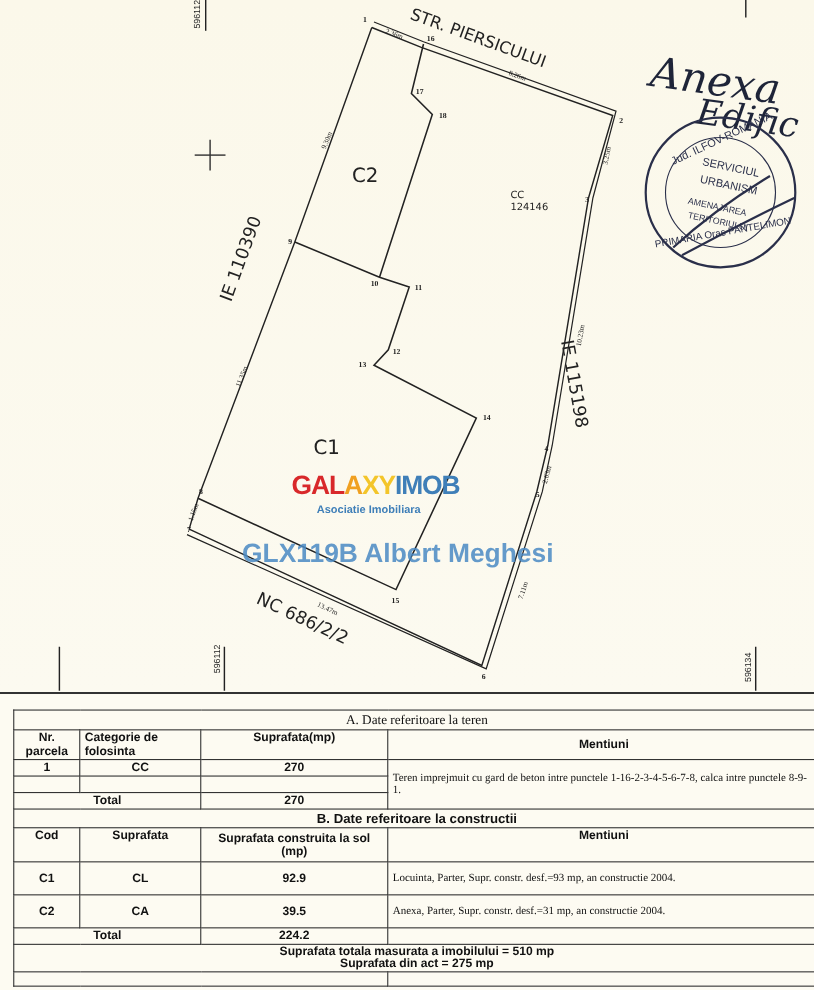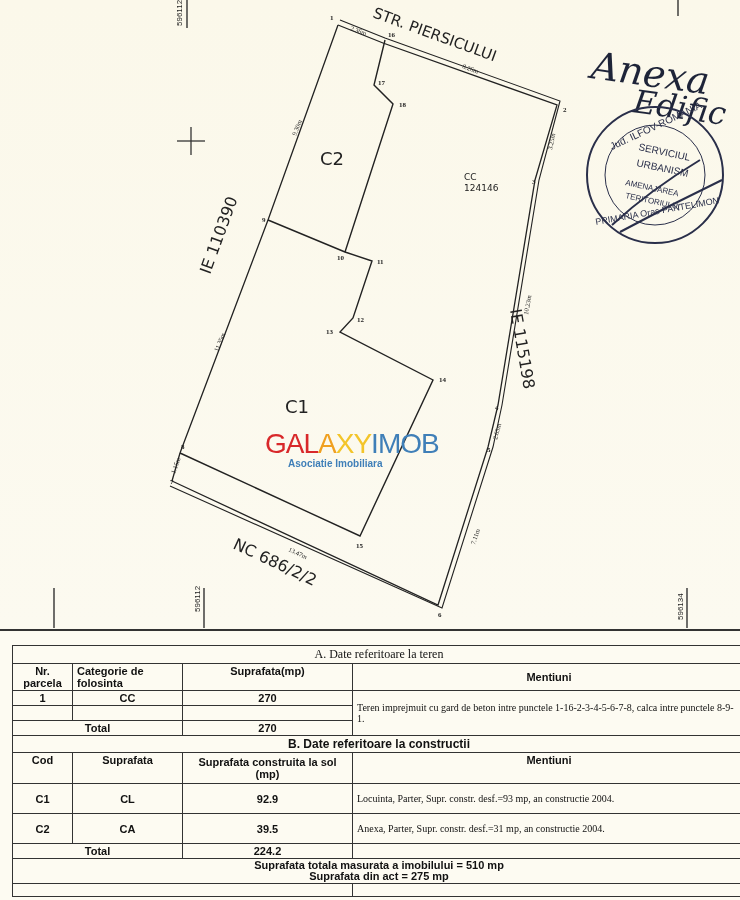--- a/index.html
+++ b/index.html
@@ -6,21 +6,21 @@
   body{width:740px;height:900px;overflow:hidden;background:#fdfbf2;font-family:"Liberation Sans",sans-serif;position:relative;}
   #plan{position:absolute;left:0;top:0;width:740px;height:632px;background:linear-gradient(180deg,#fbf8ea 0%,#fcfaf0 100%);}
   #plan svg{position:absolute;left:0;top:0;}
   .tbl-wrap{position:absolute;left:12px;top:645px;width:740px;}
   table.cad{border-collapse:collapse;width:734px;font-size:11px;color:#111;}
   table.cad td{border:1.5px solid #333;padding:1px 4px;vertical-align:middle;}
   .b{font-weight:bold;margin-left:43px;}
   .c{text-align:center;}
   .serif{font-family:"Liberation Serif",serif;}
   .sec{font-size:12px;}
-  .wm1{position:absolute;left:265px;top:428px;font-weight:normal;font-size:28px;letter-spacing:-1px;font-family:"Liberation Sans",sans-serif;}
+  .wm1{position:absolute;left:265px;top:428px;font-weight:bold;font-size:24px;letter-spacing:-1px;font-family:"Liberation Sans",sans-serif;}
   .wm2{position:absolute;left:288px;top:458px;font-weight:bold;font-size:10px;color:#3f7fb8;}
   .wm3{position:absolute;left:220px;top:490px;font-weight:bold;font-size:24px;color:#4a8ac4;opacity:.85;}
 </style>
 </head>
 <body>
 
 <div id="plan">
   <svg width="740" height="632" viewBox="0 0 740 632">
 
     <line x1="187" y1="0" x2="187" y2="28" stroke="#222" stroke-width="1.3"></line>
@@ -110,20 +110,21 @@
       <text x="636" y="166" font-size="10" fill="#2a2f4a" stroke="none" transform="rotate(12 636 166)" font-family="Liberation Sans, sans-serif">URBANISM</text>
       <text x="625" y="185" font-size="8" fill="#2a2f4a" stroke="none" transform="rotate(12 625 185)" font-family="Liberation Sans, sans-serif">AMENAJAREA</text>
       <text x="625" y="198" font-size="8" fill="#2a2f4a" stroke="none" transform="rotate(12 625 198)" font-family="Liberation Sans, sans-serif">TERITORIULUI</text>
       <text x="596" y="225" font-size="9" fill="#2a2f4a" stroke="none" transform="rotate(-10 596 225)" font-family="Liberation Sans, sans-serif">PRIMARIA Oras PANTELIMON</text>
       <path d="M612 225 Q650 190 700 160 M620 232 Q670 205 722 180" stroke-width="2"></path>
     </g>
   </svg>
 
   <div class="wm1" id="wm-brand"><span style="color: rgb(216, 40, 42);">G</span><span style="color: rgb(216, 40, 42);">A</span><span style="color: rgb(216, 40, 42);">L</span><span style="color: rgb(240, 160, 32);">A</span><span style="color: rgb(243, 197, 42);">X</span><span style="color: rgb(243, 197, 42);">Y</span><span style="color: rgb(63, 127, 184);">I</span><span style="color: rgb(63, 127, 184);">M</span><span style="color: rgb(63, 127, 184);">O</span><span style="color: rgb(63, 127, 184);">B</span></div>
   <div class="wm2">Asociatie Imobiliara</div>
+  <div class="wm3">GLX119B Albert Meghesi</div>
 </div>
 
 <div class="tbl-wrap">
   <table class="cad">
     <colgroup>
       <col style="width:60px">
         <col style="width:110px">
         <col style="width:170px">
         <col>
     </colgroup>

